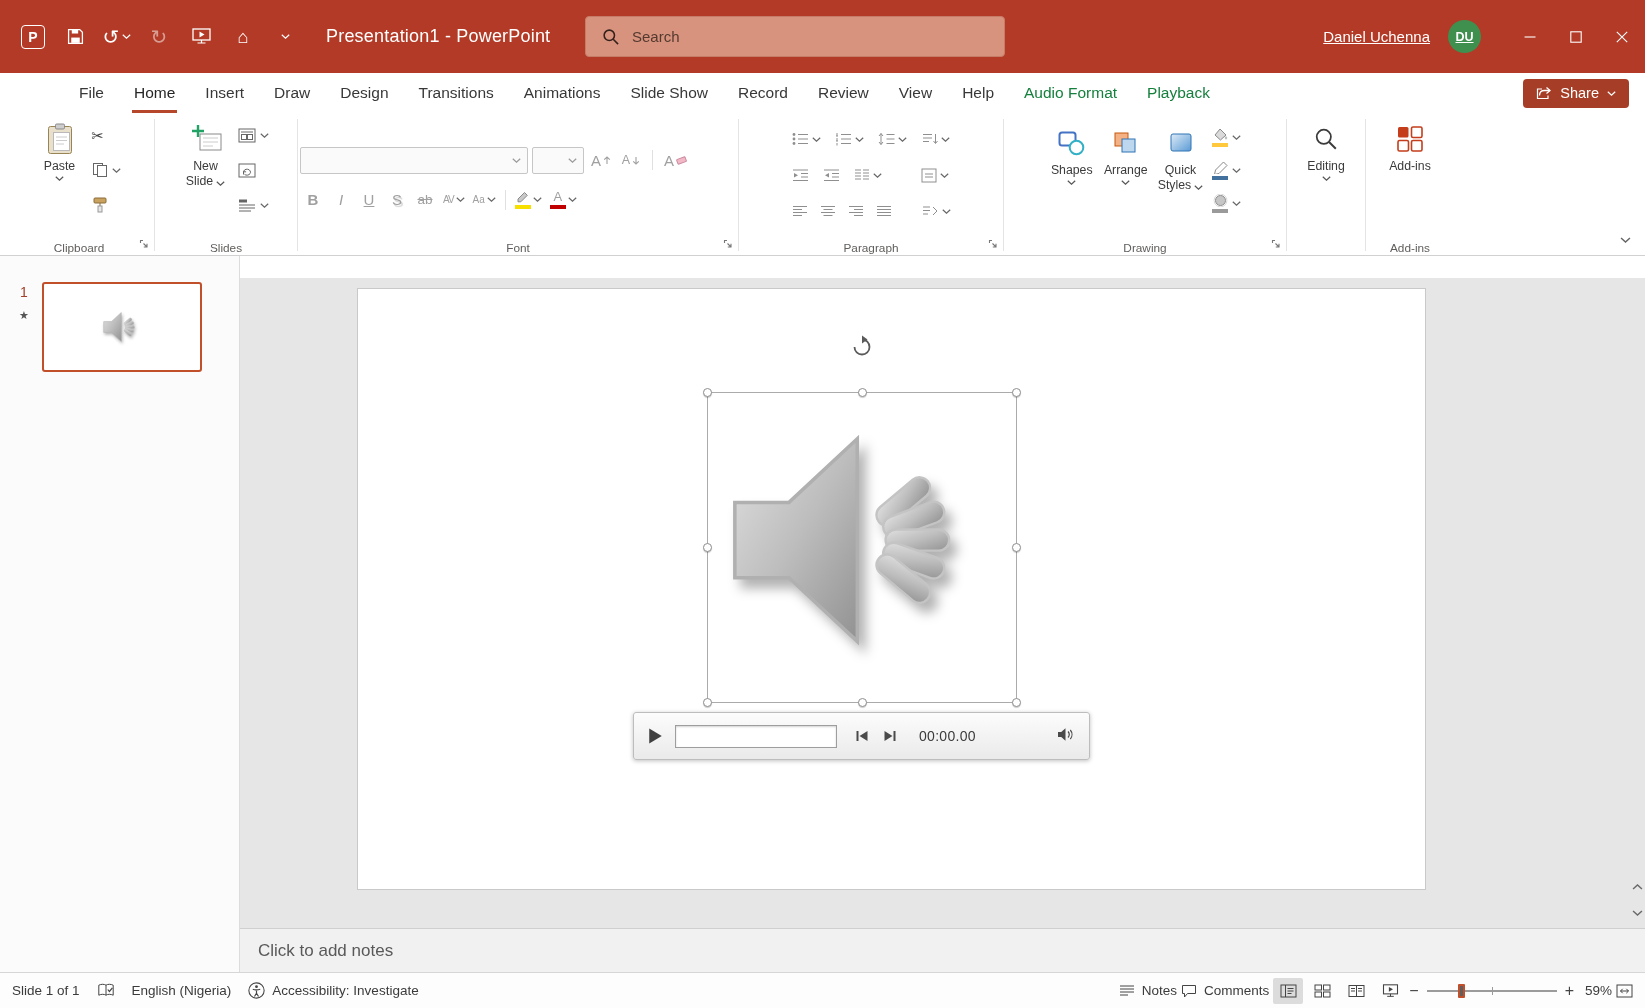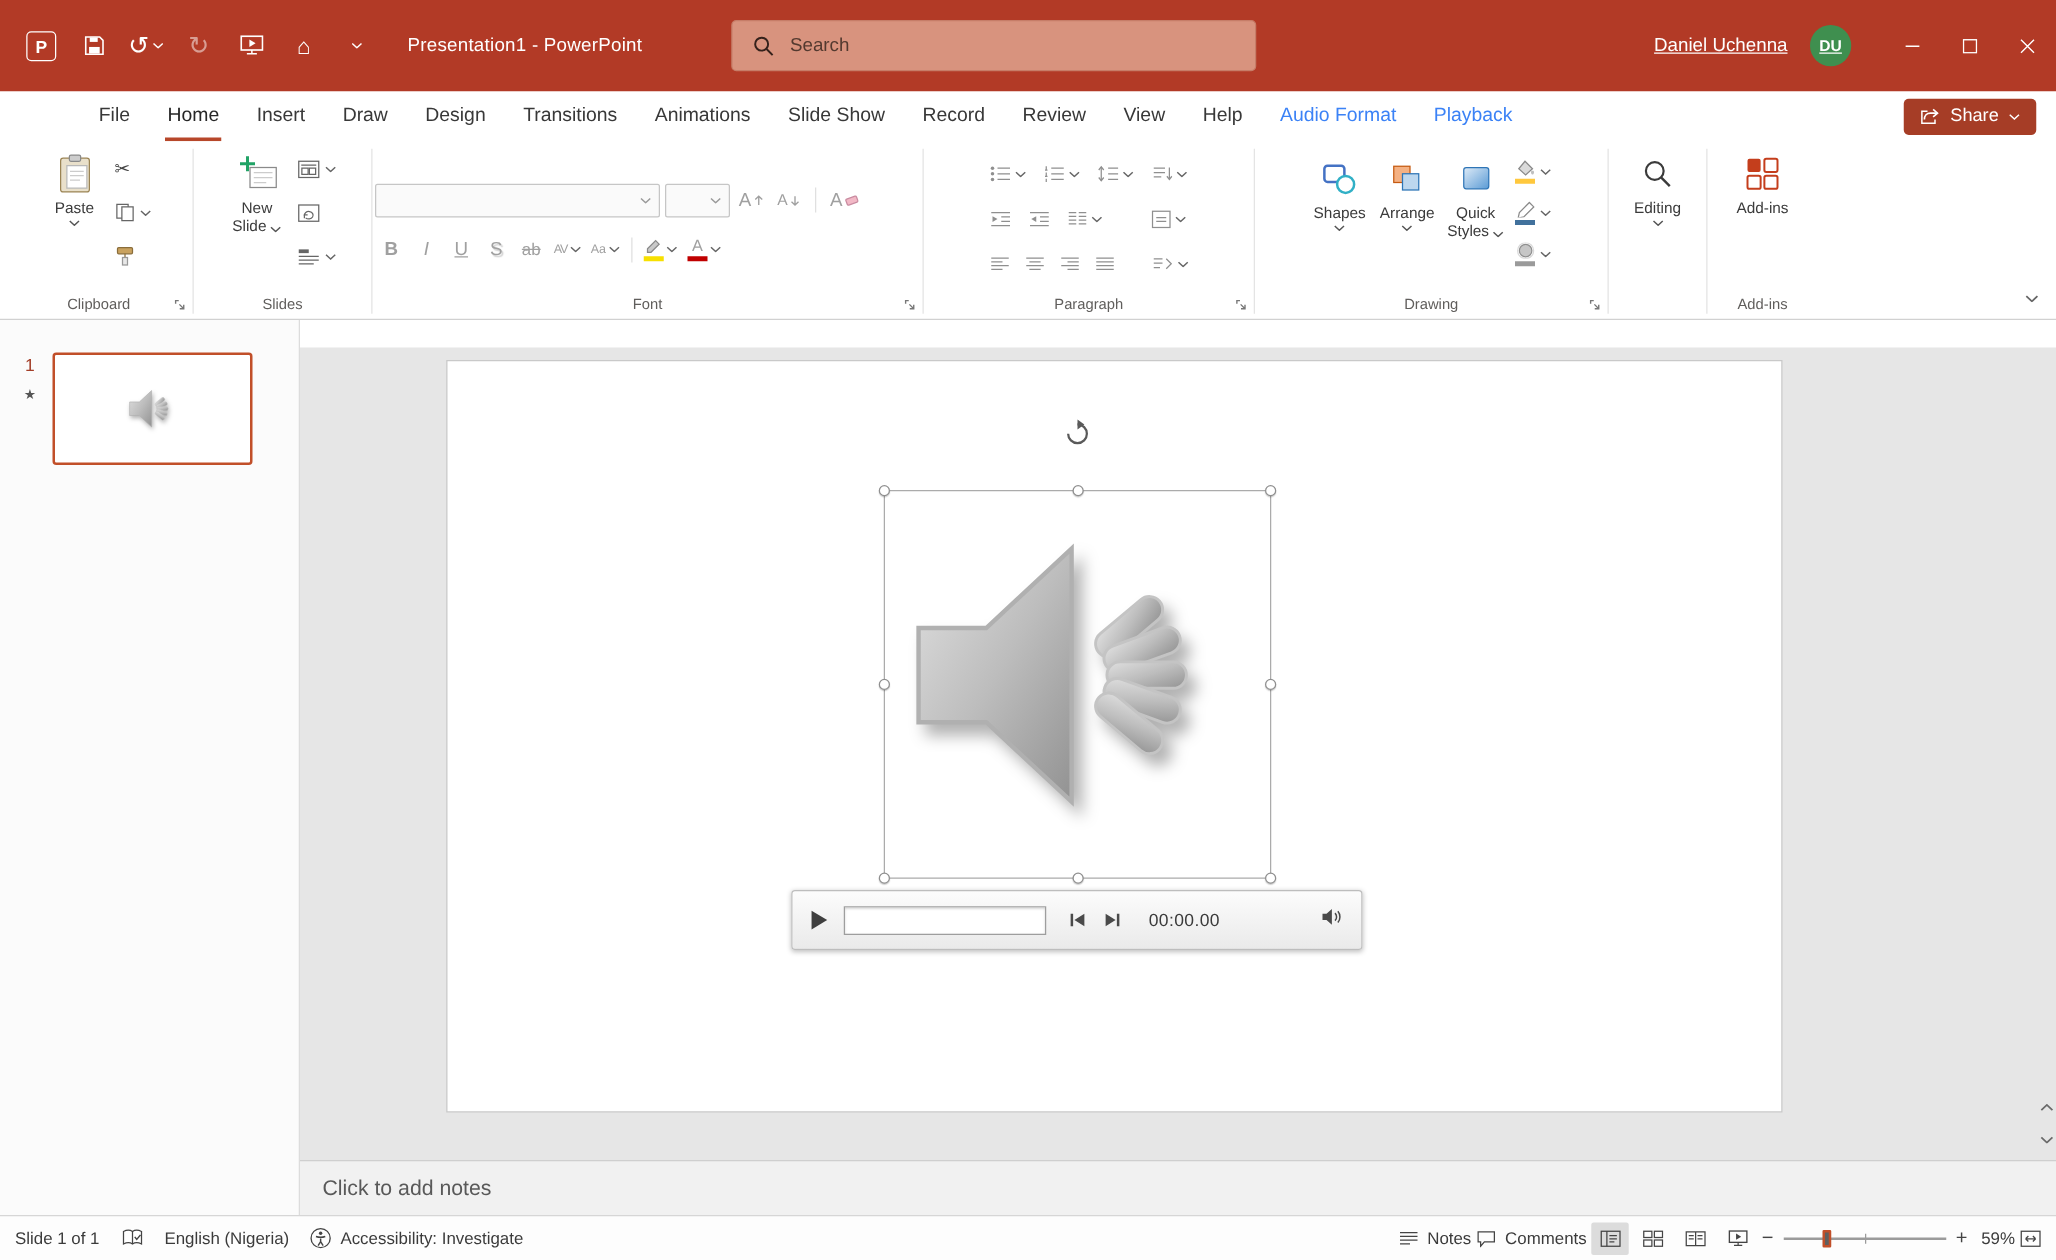--- a/index.html
+++ b/index.html
@@ -5,42 +5,42 @@
   *{margin:0;padding:0;box-sizing:border-box;cursor:default;font-family:"Liberation Sans","DejaVu Sans",sans-serif;}
   html,body{width:1645px;height:1008px;overflow:hidden;background:#E6E6E6;}
   .window{width:1645px;height:1008px;display:flex;flex-direction:column;background:#fff;}
 
   
   .titlebar{height:73px;background:#B23A26;display:flex;align-items:center;color:#fff;position:relative;padding-left:12px;flex:0 0 auto;}
   .tb-btn{width:42px;height:44px;display:flex;align-items:center;justify-content:center;gap:3px;color:#fff;}
   .tb-btn.disabled{opacity:.5;}
   .glyph{font-size:20px;line-height:1;}
   .logo-box{width:24px;height:24px;border:1.6px solid #fff;border-radius:4px;display:flex;align-items:center;justify-content:center;font-weight:bold;font-size:14px;}
-  .tb-title{font-size:15px;margin-left:20px;white-space:nowrap;letter-spacing:.2px;}
+  .tb-title{font-size:18px;margin-left:20px;white-space:nowrap;letter-spacing:.2px;}
   .tb-search{position:absolute;left:585px;top:16px;width:420px;height:41px;background:#D8937E;border:1px solid #C67D68;border-radius:4px;display:flex;align-items:center;gap:12px;padding:0 16px;color:#35211b;}
   .tb-search input{background:transparent;border:none;outline:none;font-size:15px;color:#35211b;flex:1;}
   .tb-search input::placeholder{color:#3d2a22;opacity:.85;}
   .tb-right{margin-left:auto;display:flex;align-items:center;height:100%;text-decoration:underline;}
   .tb-user{font-size:15px;margin-right:18px;}
   .avatar{width:33px;height:33px;border-radius:50%;background:#3F8F4F;display:flex;align-items:center;justify-content:center;font-size:12.5px;font-weight:bold;margin-right:26px;}
   .winbtn{width:46px;height:73px;display:flex;align-items:center;justify-content:center;color:#fff;}
 
   
   .tabrow{height:40px;background:#fff;display:flex;align-items:stretch;padding-left:20px;flex:0 0 auto;margin-left:44px;}
   .tab{padding:0 15px;display:flex;align-items:center;font-size:15.5px;color:#383838;position:relative;white-space:nowrap;}
   .tab.active{font-weight:400;color:#262626;}
   .tab.active::after{content:"";position:absolute;left:13px;right:13px;bottom:0;height:3px;background:#B7472A;}
-  .tab.contextual{color:#3b82f6;}
+  .tab.contextual{color:#15803d;}
   .share-btn{margin:6px 16px 6px auto;background:#A63D26;color:#fff;border-radius:4px;display:flex;align-items:center;gap:8px;padding:0 13px;font-size:14.5px;height:29px;align-self:center;}
 
   
   .ribbon{height:143px;background:#fff;border-bottom:1px solid #D1D1D1;display:flex;align-items:stretch;padding:0 4px;position:relative;flex:0 0 auto;}
   .group{display:flex;flex-direction:column;position:relative;padding:0 2px;}
   .g-body{flex:1;display:flex;justify-content:center;}
-  .g-label{height:24px;display:flex;align-items:center;justify-content:center;font-size:11.8px;color:#605E5C;position:relative;padding:0 10px;}
+  .g-label{height:24px;display:flex;align-items:flex-end;justify-content:center;font-size:11.8px;color:#605E5C;position:relative;padding:0 10px;}
   .launcher{position:absolute;right:3px;bottom:6px;color:#777;line-height:0;}
   .g-sep{width:1px;background:#E4E4E4;margin:6px 0 4px;flex:0 0 auto;}
   .bigbtn{min-width:54px;padding:6px 5px 2px;display:flex;flex-direction:column;align-items:center;font-size:12.3px;color:#3b3b3b;line-height:1.25;border-radius:3px;text-align:center;}
   .bigbtn .icw{height:40px;display:flex;align-items:center;}
   .bigbtn .chev{margin-top:2px;color:#555;}
   .smallcol{display:flex;flex-direction:column;padding-top:10px;gap:11px;}
   .smbtn{height:24px;display:flex;align-items:center;gap:4px;padding:0 5px;color:#444;}
   .chev{color:#666;flex:0 0 auto;}
   .gi{font-size:15px;line-height:1;color:#444;}
 

